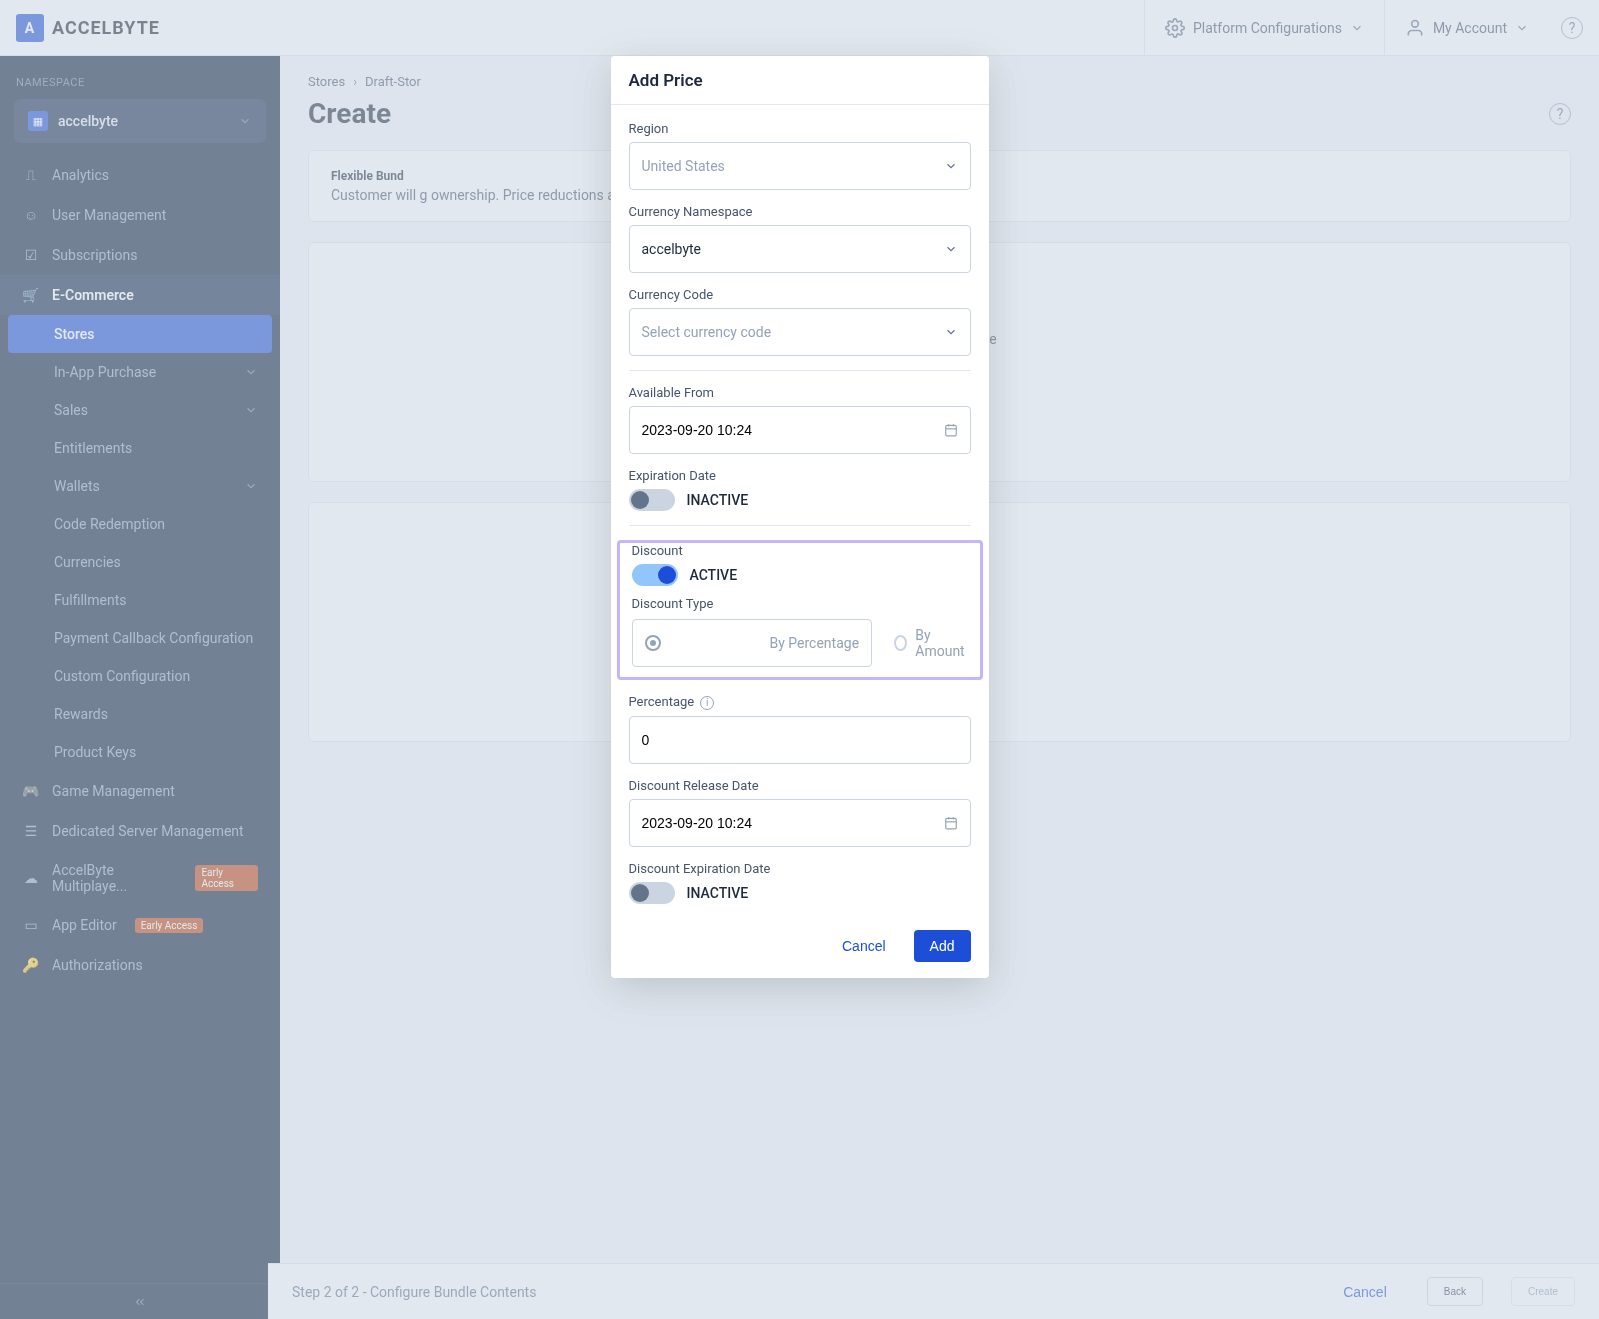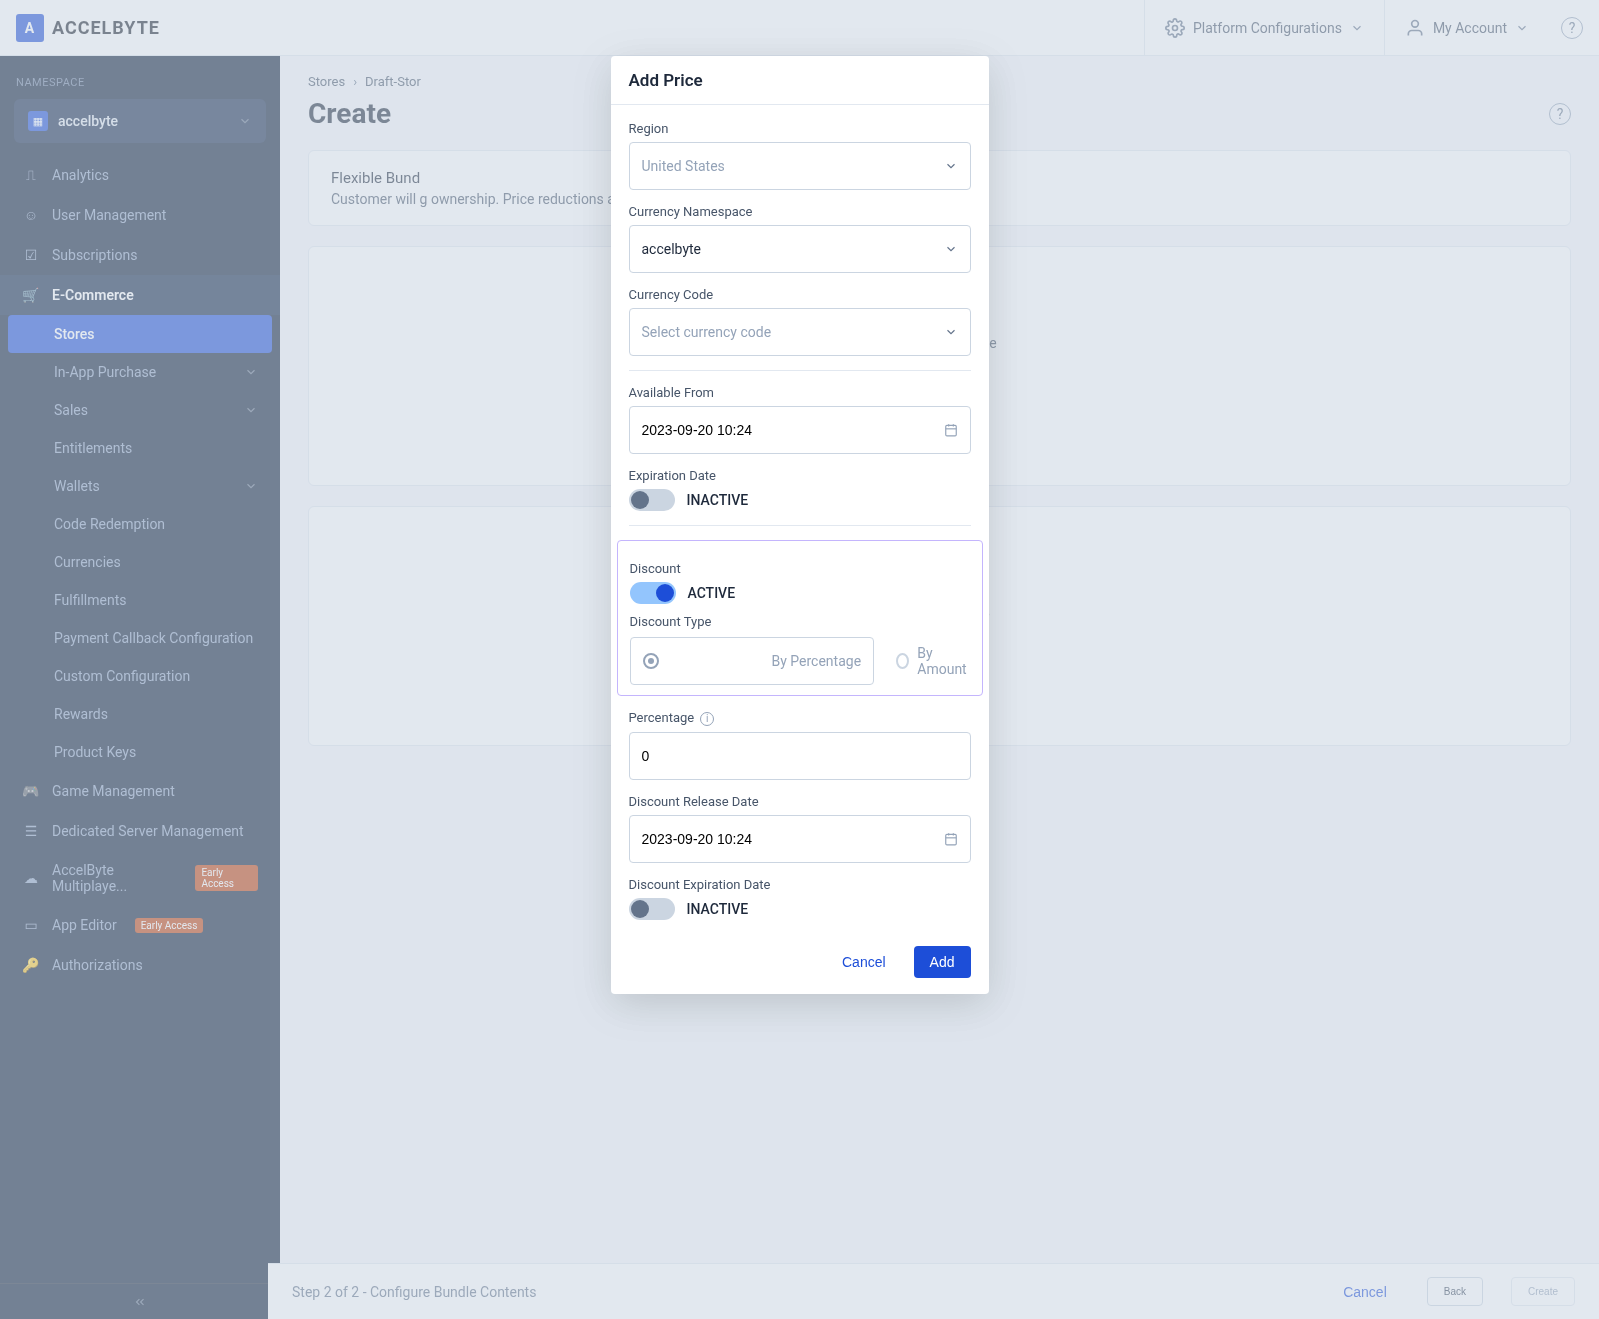--- a/index.html
+++ b/index.html
@@ -32,21 +32,21 @@
 .sidebar-collapse { height:36px; display:flex; align-items:center; justify-content:center; color:#64748b; border-top:1px solid #1e293b; cursor:pointer; }
 
 
 .main { flex:1; overflow-y:auto; padding: 18px 28px 70px; position:relative; }
 .breadcrumb { font-size:13px; color:#64748b; display:flex; align-items:center; gap:8px; }
 .breadcrumb a { color:#475569; text-decoration:none; }
 .page-title-row { display:flex; align-items:center; margin:8px 0 20px; }
 .page-title { font-size:28px; font-weight:700; color:#1e293b; }
 .help-inline { margin-left:auto; }
 .card { border:1px solid #e2e8f0; border-radius:6px; padding:18px 22px; margin-bottom:20px; background:#fff; }
-.card-title { font-weight:400; font-size:15px; color:#1e293b; margin-bottom:4px; }
+.card-title { font-weight:700; font-size:12px; color:#1e293b; margin-bottom:4px; }
 .card-desc { color:#475569; font-size:14px; }
 .bundle-note { color:#475569; font-size:14px; margin-bottom:14px; }
 .btn-primary { background:#1d4ed8; color:#fff; border:none; padding:8px 16px; border-radius:4px; font-size:14px; cursor:pointer; }
 .footer-bar { position:fixed; bottom:0; left:268px; right:0; height:56px; background:#fff; border-top:1px solid #e2e8f0; display:flex; align-items:center; padding:0 24px; gap:28px; }
 .footer-step { color:#64748b; font-size:14px; }
 .footer-spacer { flex:1; }
 .btn-link { background:none; border:none; color:#1d4ed8; font-size:14px; cursor:pointer; padding:8px 12px; }
 .btn-ghost { background:#fff; border:1px solid #cbd5e1; color:#334155; padding:8px 16px; border-radius:4px; font-size:10px; cursor:pointer; }
 .btn-ghost.muted { color:#94a3b8; border-color:#e2e8f0; }
 
@@ -67,21 +67,21 @@
 .toggle.on { background:#93c5fd; }
 .toggle.on .knob { left:26px; background:#1d4ed8; }
 .toggle-label { font-size:14px; color:#1e293b; font-weight:500; }
 .radio-row { display:flex; gap:22px; margin-top:8px; }
 .radio { display:flex; align-items:center; gap:8px; cursor:pointer; }
 .radio-circle { width:16px; height:16px; border:2px solid #cbd5e1; border-radius:50%; display:flex;align-items:center;justify-content:center; }
 .radio.sel .radio-circle { border-color:#94a3b8; }
 .radio.sel .radio-circle::after { content:''; width:6px; height:6px; background:#94a3b8; border-radius:50%; }
 .radio-label { font-size:14px; color:#94a3b8; }
 .info-i { display:inline-flex; width:14px; height:14px; border:1px solid #94a3b8; border-radius:50%; align-items:center; justify-content:center; font-size:10px; color:#94a3b8; margin-left:6px; }
-.highlight-box { border:1px solid #c4b5fd; border-radius:4px; padding:20px 12px 4px; margin:0 -12px 14px; }
+.highlight-box { border:3px solid #c4b5fd; border-radius:4px; padding:0 12px 4px; margin:0 -12px 14px; }
 .modal-footer { padding:8px 18px 16px; display:flex; justify-content:flex-end; gap:16px; align-items:center; }
 .chev-svg{width:14px;height:14px;color:#64748b;flex-shrink:0}
 .cal-svg{width:14px;height:14px;color:#94a3b8}
 </style>
 </head>
 <body>
 
 <div class="topbar">
   <div class="brand">
     <div class="brand-logo">A</div>

